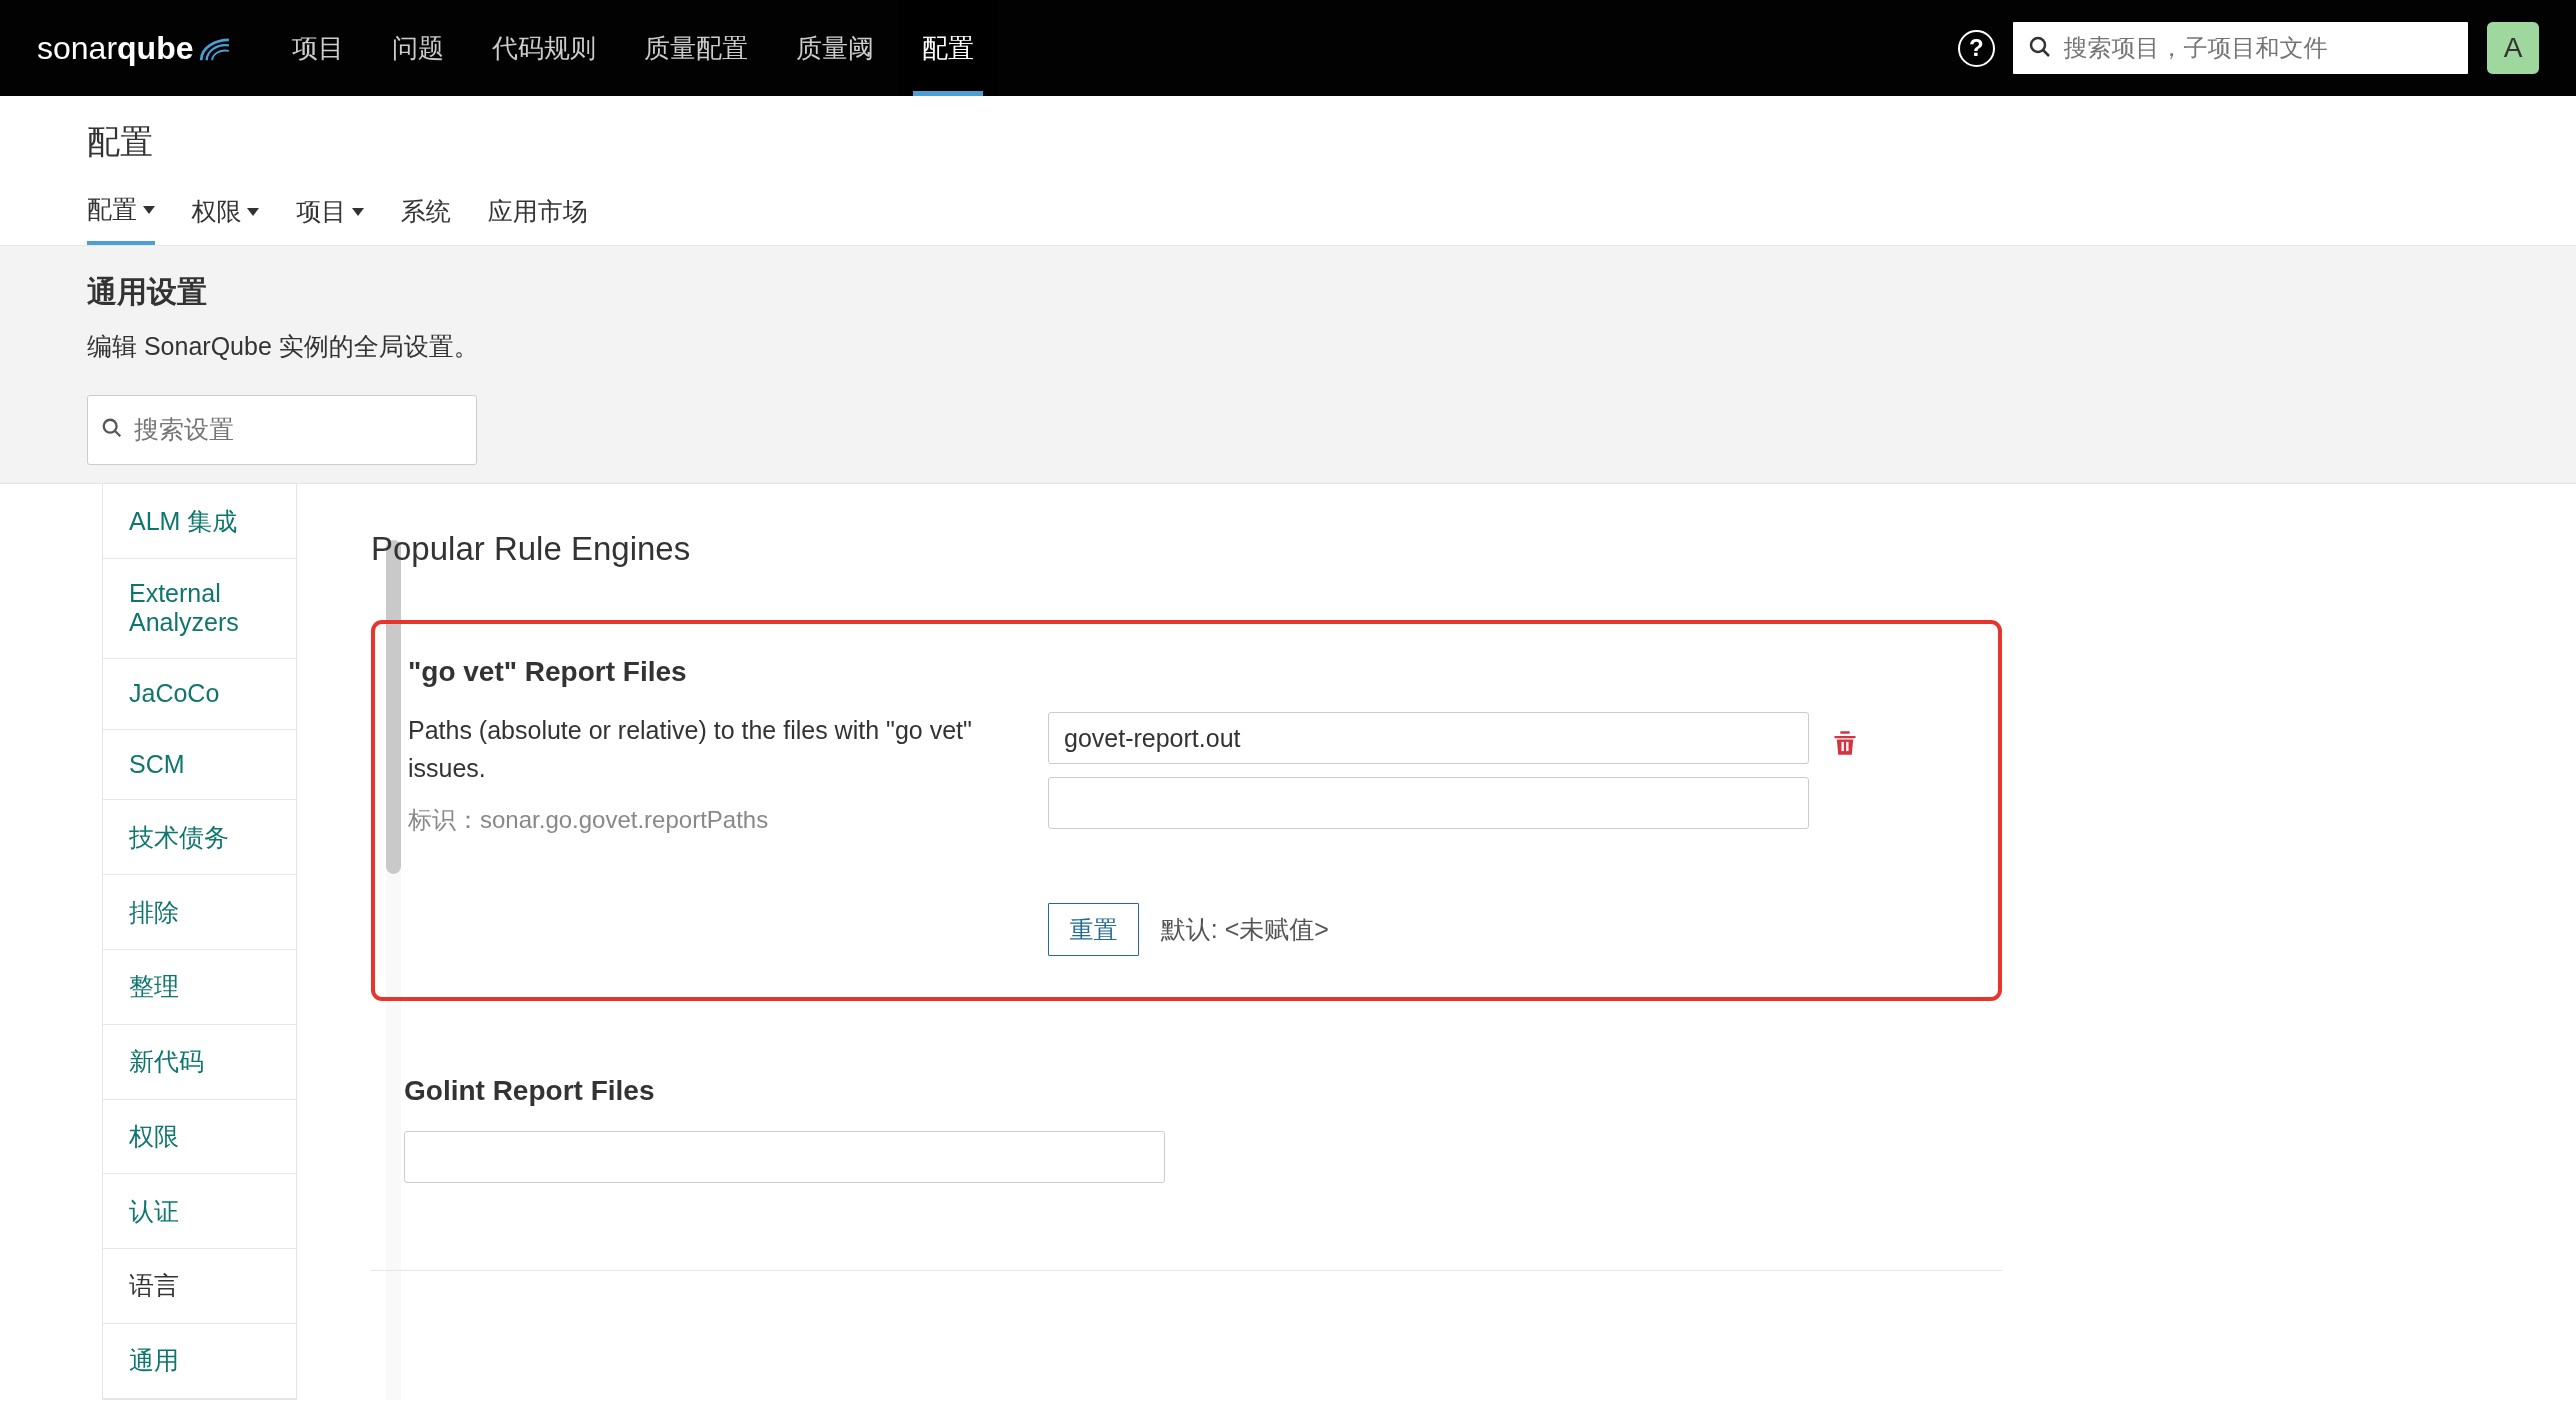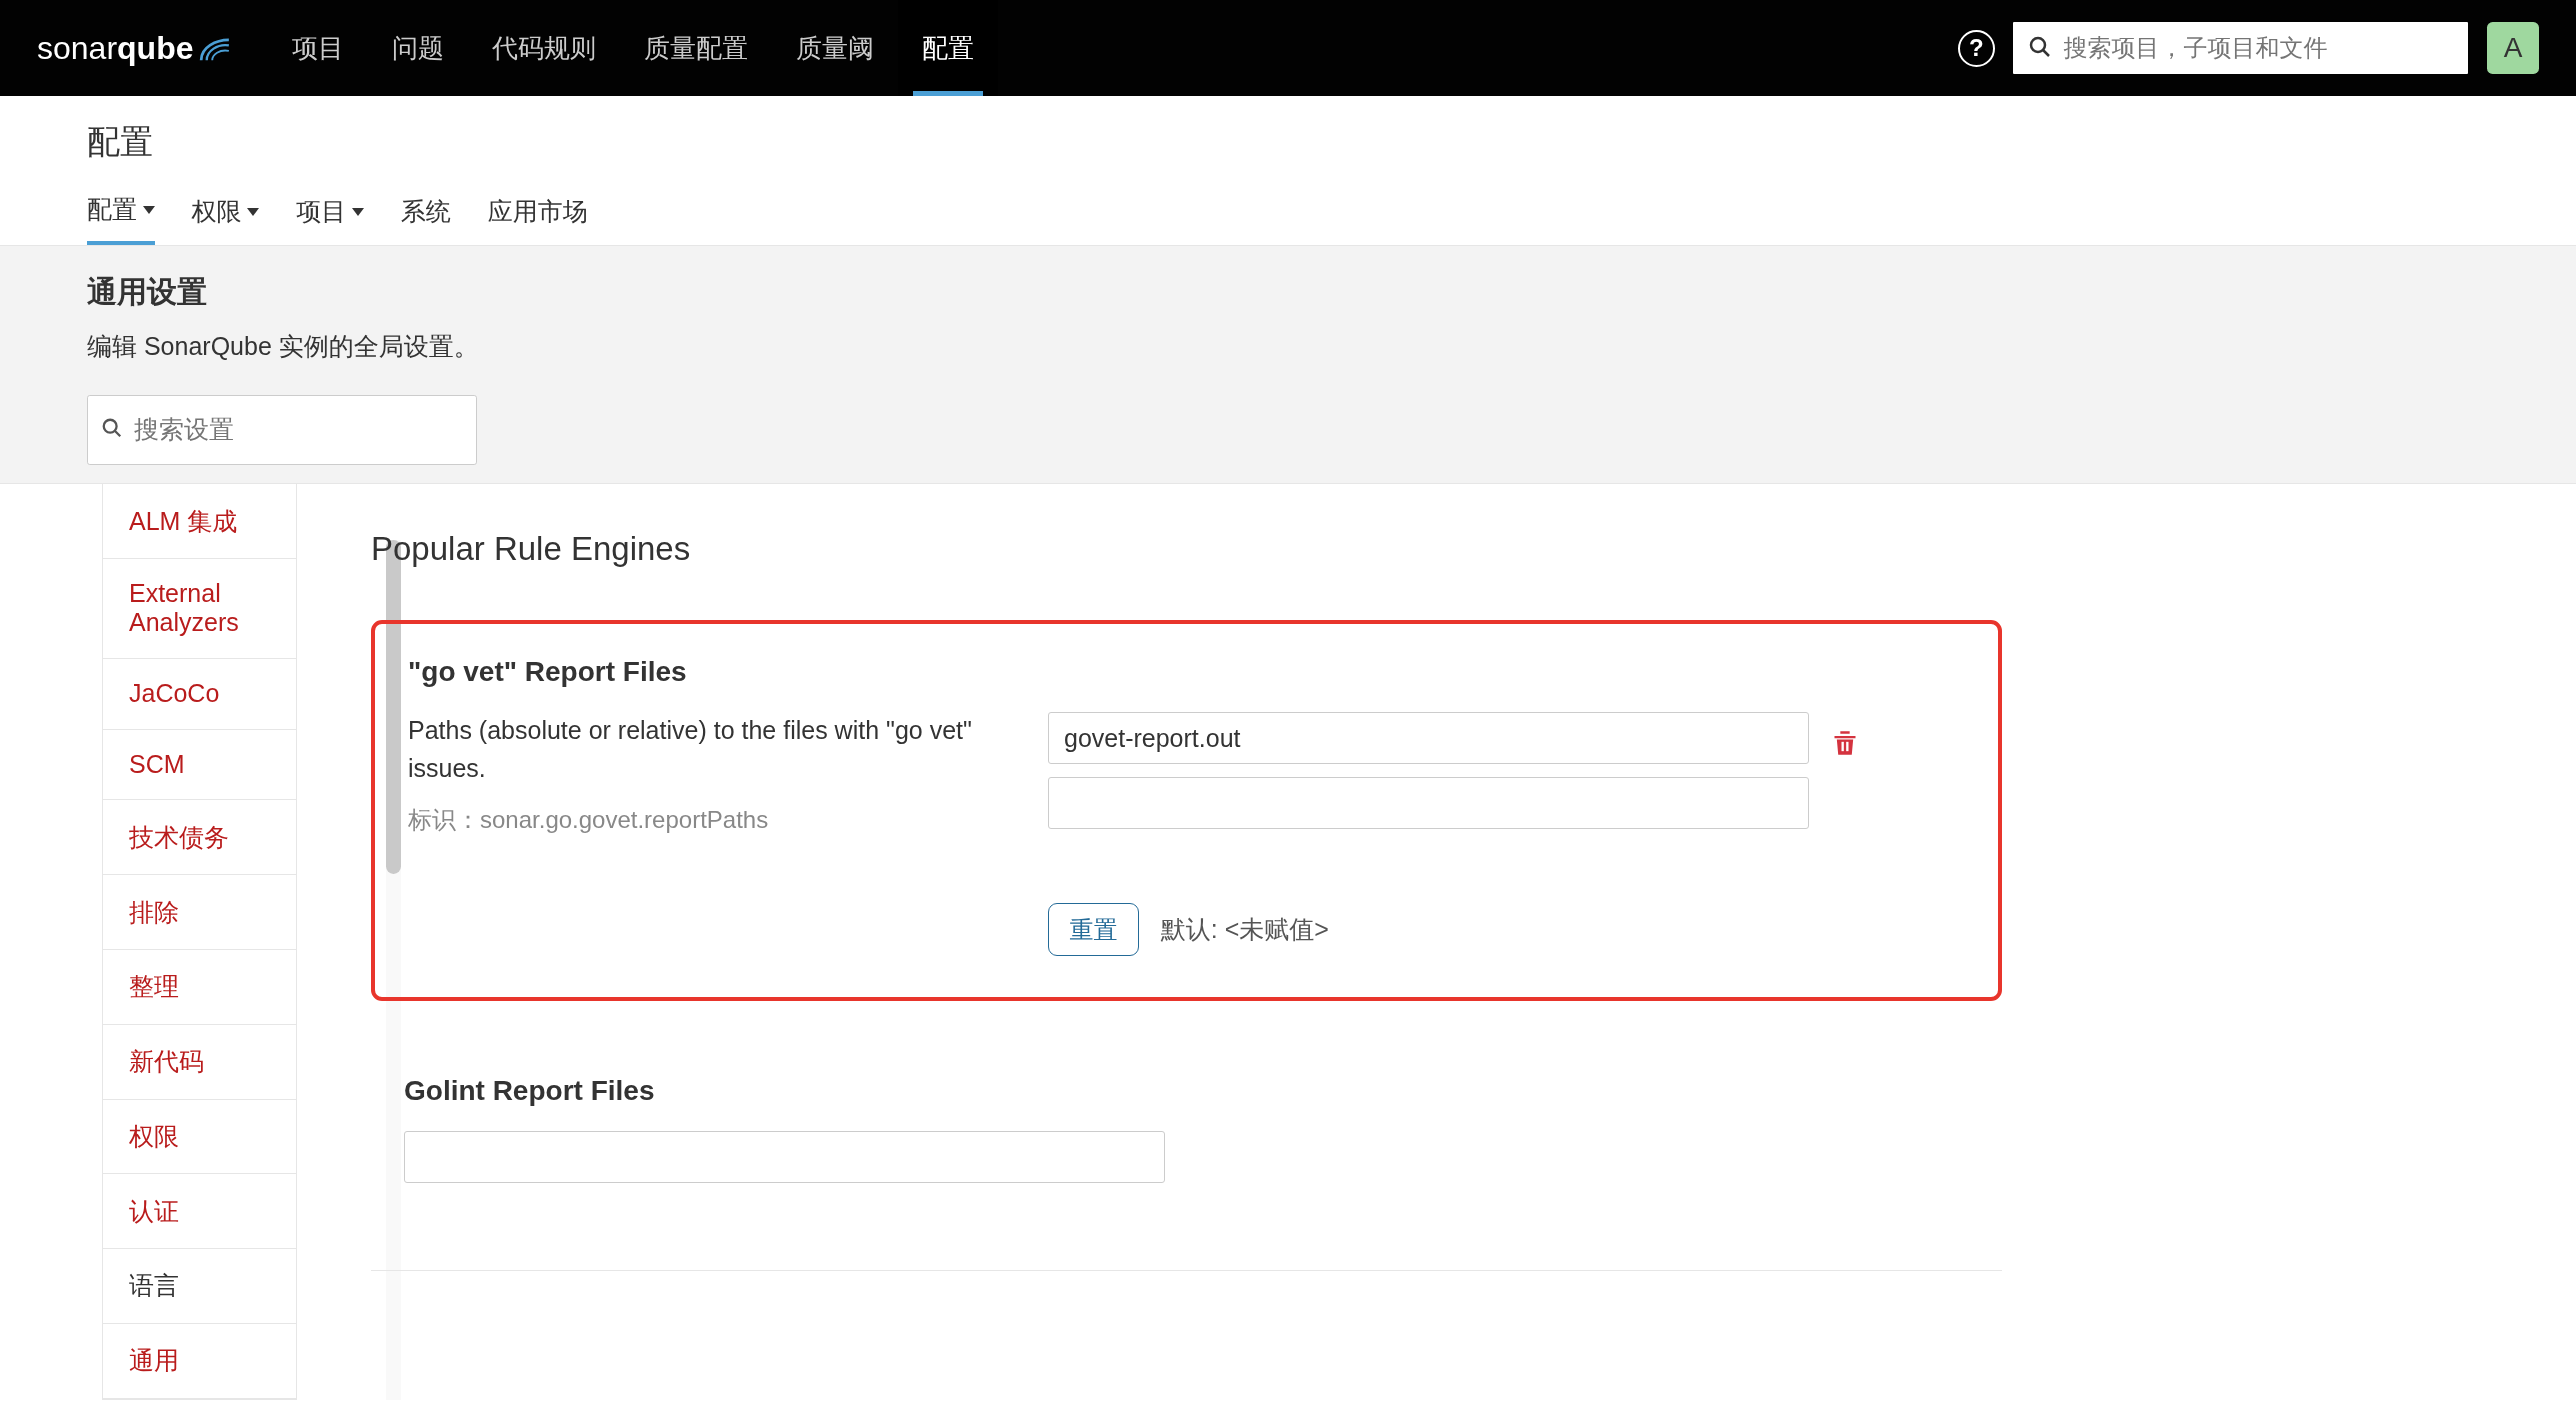--- a/index.html
+++ b/index.html
@@ -26,39 +26,39 @@
 .subnav-item.active{border-bottom:4.6px solid #4b9fd5;font-weight:500}
 .caret-down{width:0;height:0;border-left:6.5px solid transparent;border-right:6.5px solid transparent;border-top:8.4px solid #333;display:inline-block}
 .context{padding:26px 87px 18.6px 87px;background:#f3f3f3;border-bottom:0.9px solid #e6e6e6}
 .context h2{font-size:30px;font-weight:700;color:#333;margin-bottom:16.7px}
 .context-desc{font-size:25px;color:#333;margin-bottom:32px}
 .ctx-search{background:#fff;border:0.9px solid #ccc;border-radius:2.8px;height:70px;width:390px;display:flex;align-items:center;padding:0 13px}
 .ctx-search input{border:none;outline:none;font-size:25px;flex:1;color:#555}
 .body-area{display:flex;position:relative}
 .sidebar{width:297px;padding:0 0 0 102px}
 .sidebar-inner{border:0.9px solid #e6e6e6;border-top:none}
-.side-item{padding:20.4px 26px;font-size:25px;color:#b91c1c;border-bottom:0.9px solid #e6e6e6;cursor:pointer;background:#fff}
+.side-item{padding:20.4px 26px;font-size:25px;color:#0f766e;border-bottom:0.9px solid #e6e6e6;cursor:pointer;background:#fff}
 .side-item.plain{color:#333}
 .scroll-track{position:absolute;left:386px;top:56px;width:15px;bottom:0;background:#f9f9f9}
 .scroll-thumb{position:absolute;top:0;left:0;right:0;height:334px;background:#c9c9c9;border-radius:7.4px}
 .main{flex:1;padding:46px 56px 0 74px;position:relative}
 .section-title{font-size:33px;color:#333;margin-bottom:52px;font-weight:400}
 .highlight-box{border:4.6px solid #e8352c;border-radius:11px;padding:32px 33px 41px 33px;margin-bottom:74px;width:1631px}
 .setting-title{font-size:28px;font-weight:700;color:#333;margin-bottom:24px}
 .setting-row{display:flex;gap:37px}
 .setting-left{width:603px}
 .setting-desc{font-size:25px;color:#333;line-height:1.5;margin-bottom:16.7px}
 .setting-key{font-size:24px;color:#888}
 .setting-key-label{color:#888}
 .setting-right{flex:1}
 .text-input{width:761px;height:52px;border:0.9px solid #ccc;border-radius:3px;padding:0 15px;font-size:25px;color:#333;margin-bottom:13px;display:block}
 .input-row{display:flex;align-items:center;gap:22px}
 .trash{color:#d4333f;cursor:pointer}
 .actions-row{margin-top:74px;display:flex;align-items:center;gap:22px}
-.reset-btn{border:1.9px solid #236a97;color:#236a97;background:#fff;padding:9.3px 20.4px;font-size:24px;cursor:pointer;border-radius:9px}
+.reset-btn{border:1.9px solid #236a97;color:#236a97;background:#fff;padding:9.3px 20.4px;font-size:24px;cursor:pointer;border-radius:1px}
 .default-text{font-size:25px;color:#555}
 .setting-block{margin-bottom:74px;width:1631px;padding:0 33px}
 .hr{border:none;border-top:0.9px solid #e6e6e6;margin:20.4px 0 56px 0;width:1631px}
 </style>
 </head>
 <body>
 
 <div class="topnav">
   <div class="logo">
     <span>sonar</span>

